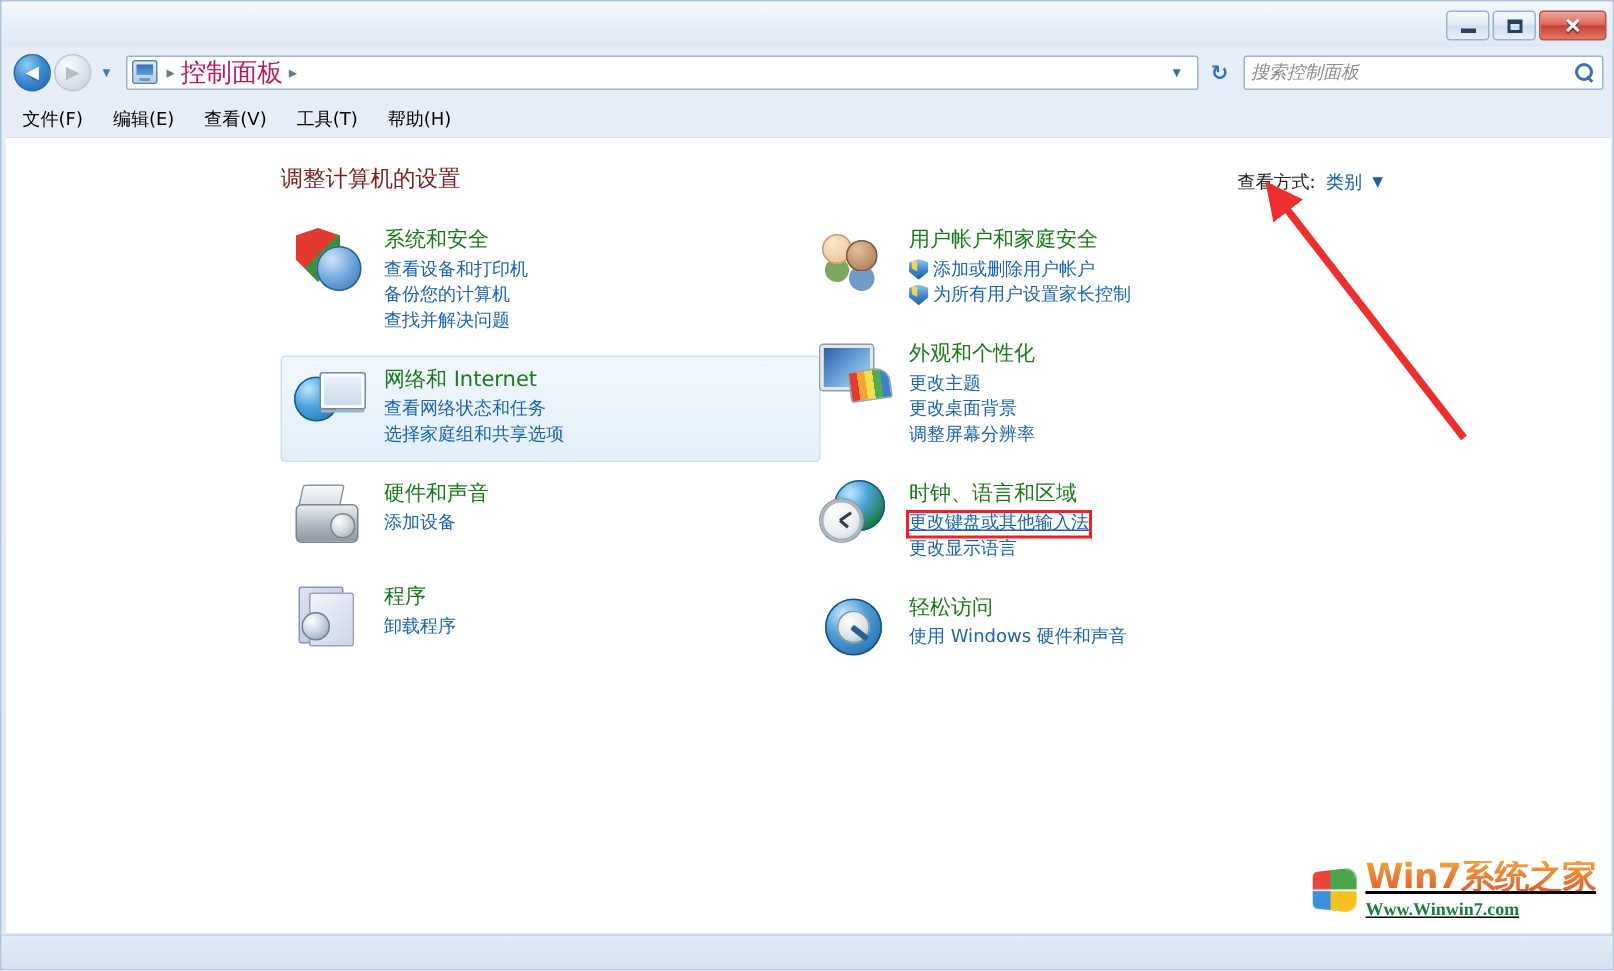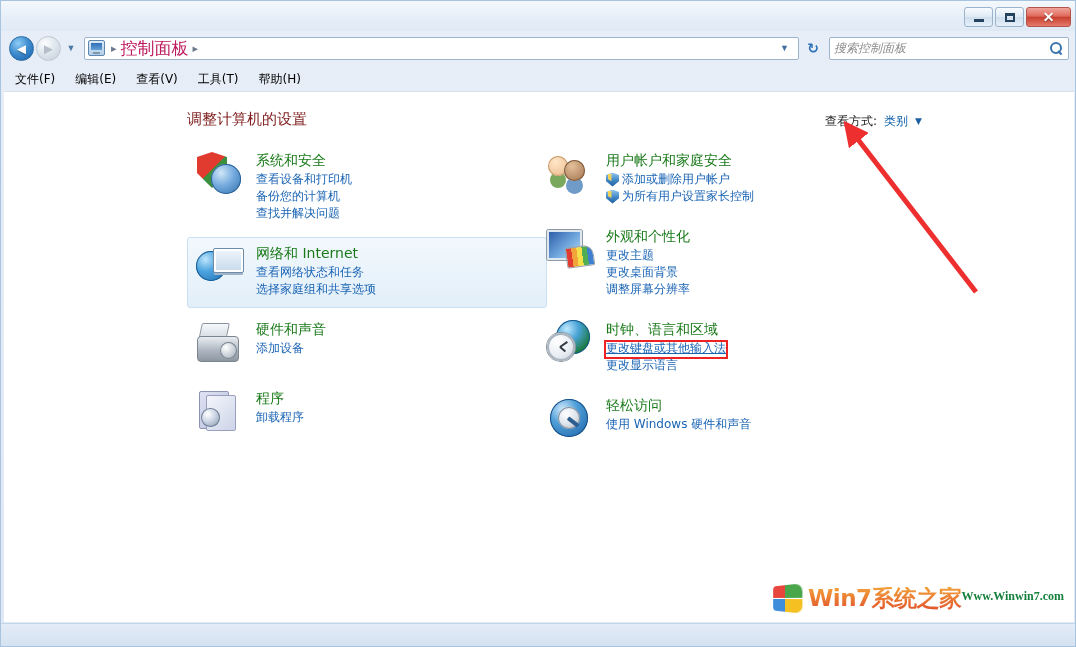--- a/index.html
+++ b/index.html
@@ -384,21 +384,21 @@
   }
   #wm-flag { width: 30px; height: 27px; position: relative; flex:none; }
   #wm-flag::before {
     content:""; position:absolute; inset:0;
     background:
       linear-gradient(90deg,#e8453c 0 48%, #4aa64a 48% 100%) 0 0/100% 48% no-repeat,
       linear-gradient(90deg,#3f8edb 0 48%, #f5c022 48% 100%) 0 100%/100% 48% no-repeat;
     border-radius: 4px 7px 7px 4px;
     transform: perspective(34px) rotateY(-16deg);
   }
-  #wm-text { display:flex; flex-direction: row; line-height: 1; }
+  #wm-text { display:flex; flex-direction: column; line-height: 1; text-decoration: underline; }
   #wm-main {
     font-size: 23px; font-weight: bold;
     font-family: "DejaVu Sans", sans-serif;
     background: linear-gradient(180deg,#f2a13a 0%, #e2562c 100%);
     -webkit-background-clip: text; background-clip: text;
     color: transparent;
     letter-spacing: -.5px;
   }
   #wm-sub {
     font-size: 12px; color: #15803d; margin-top: 3px;

